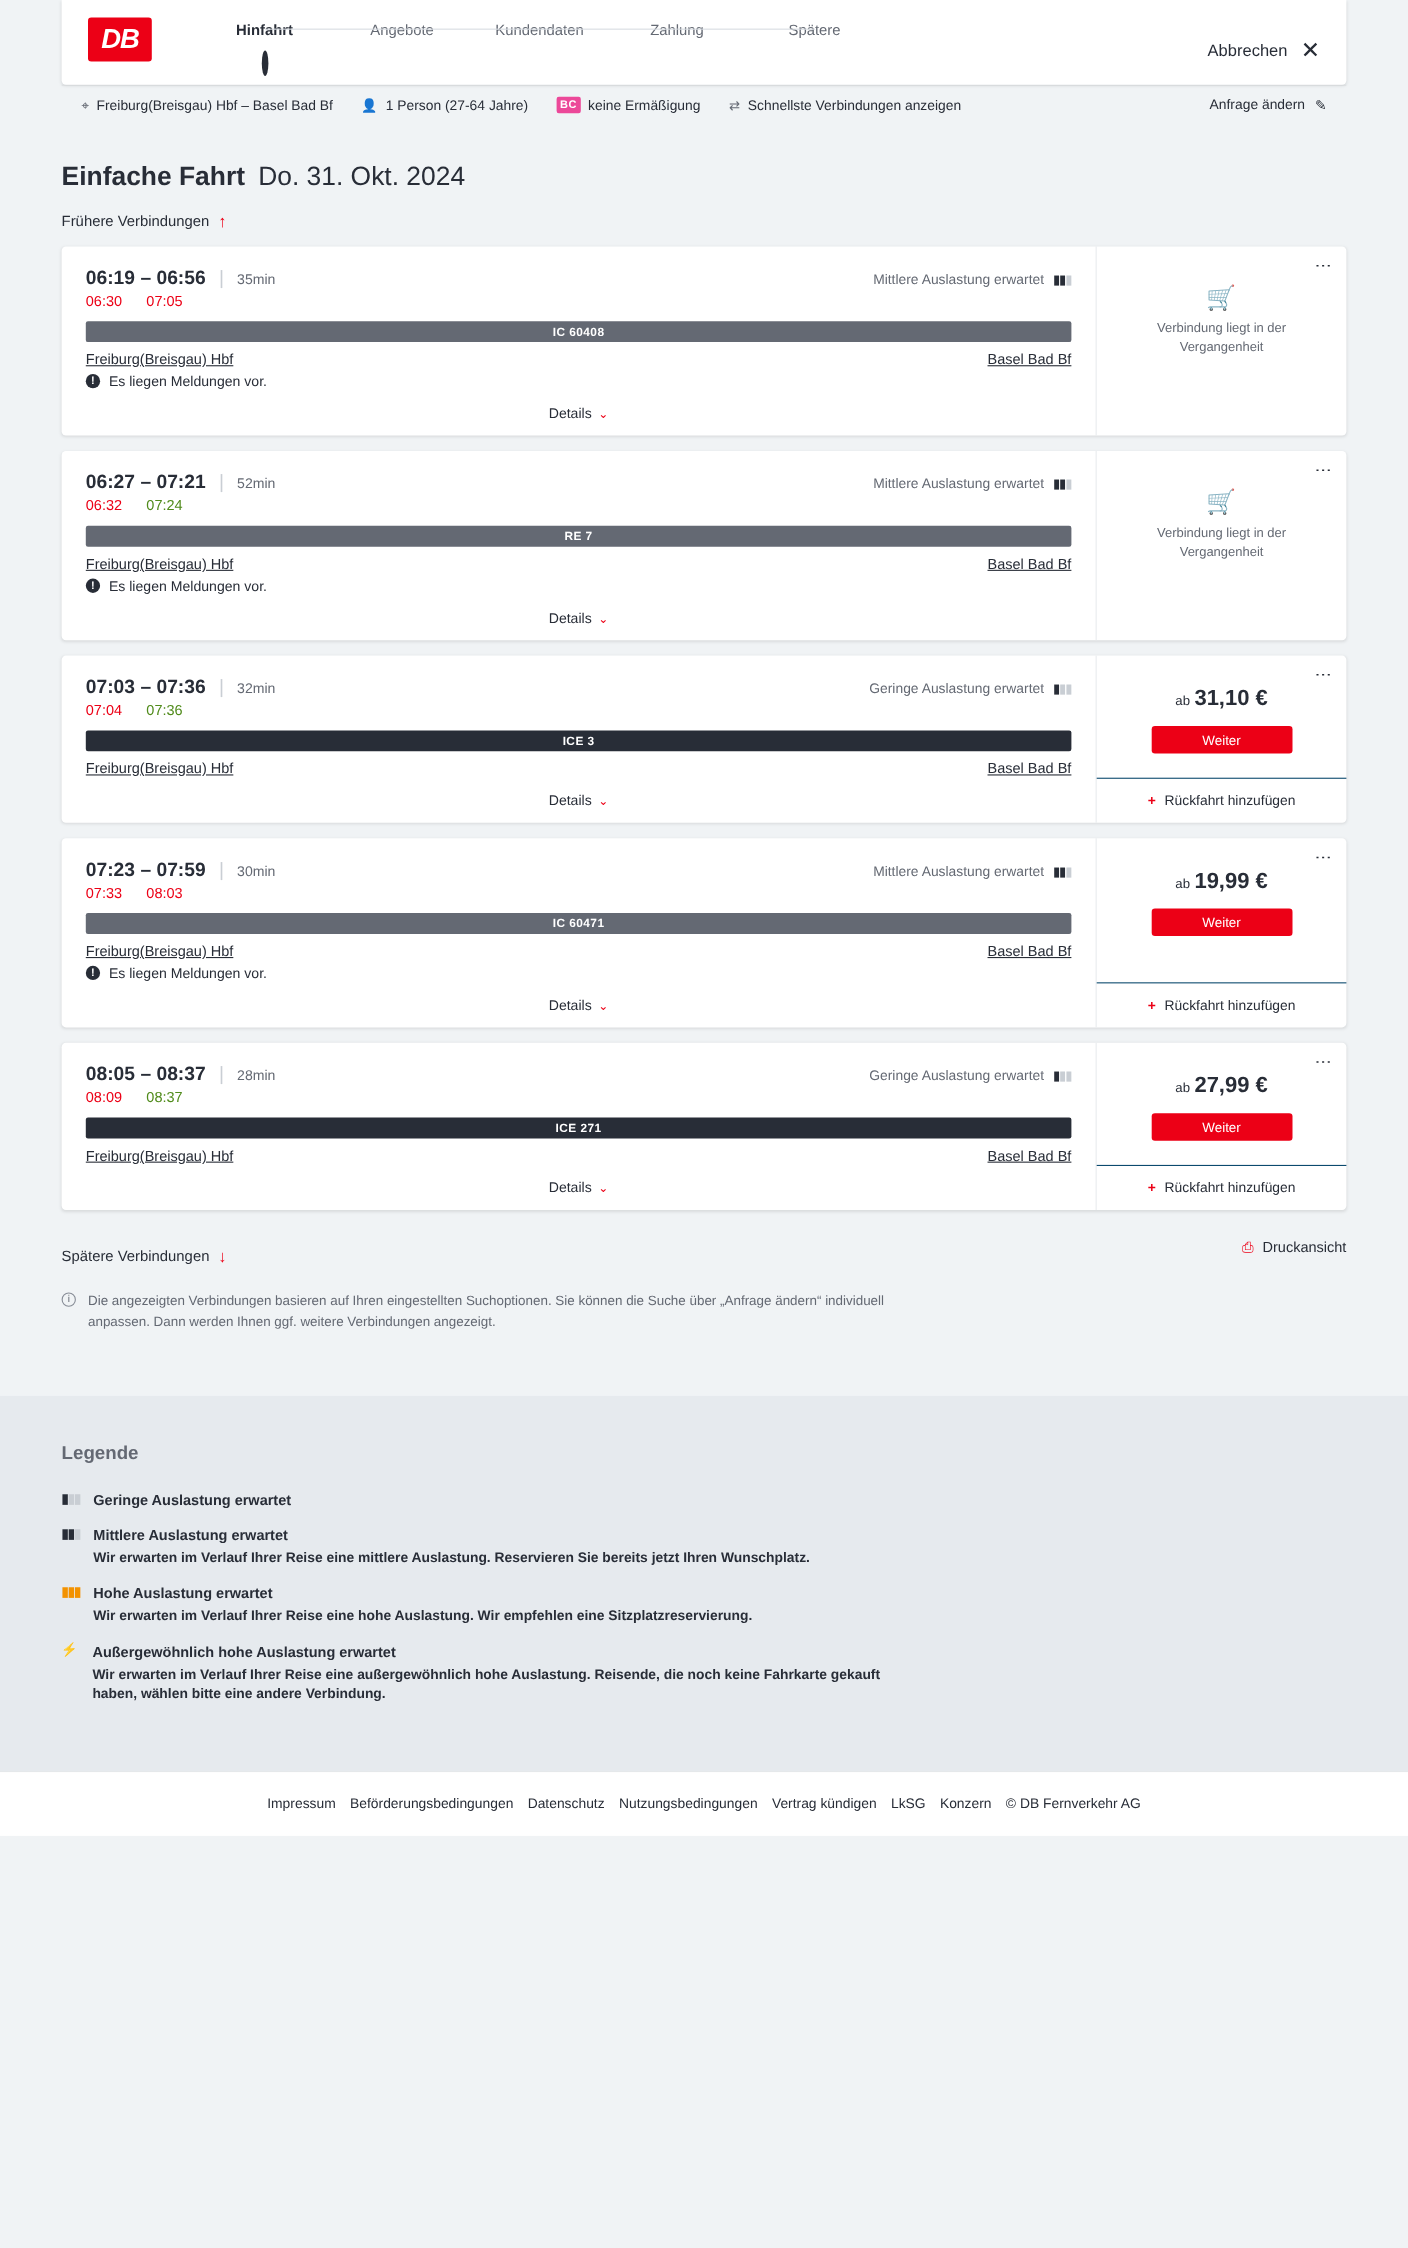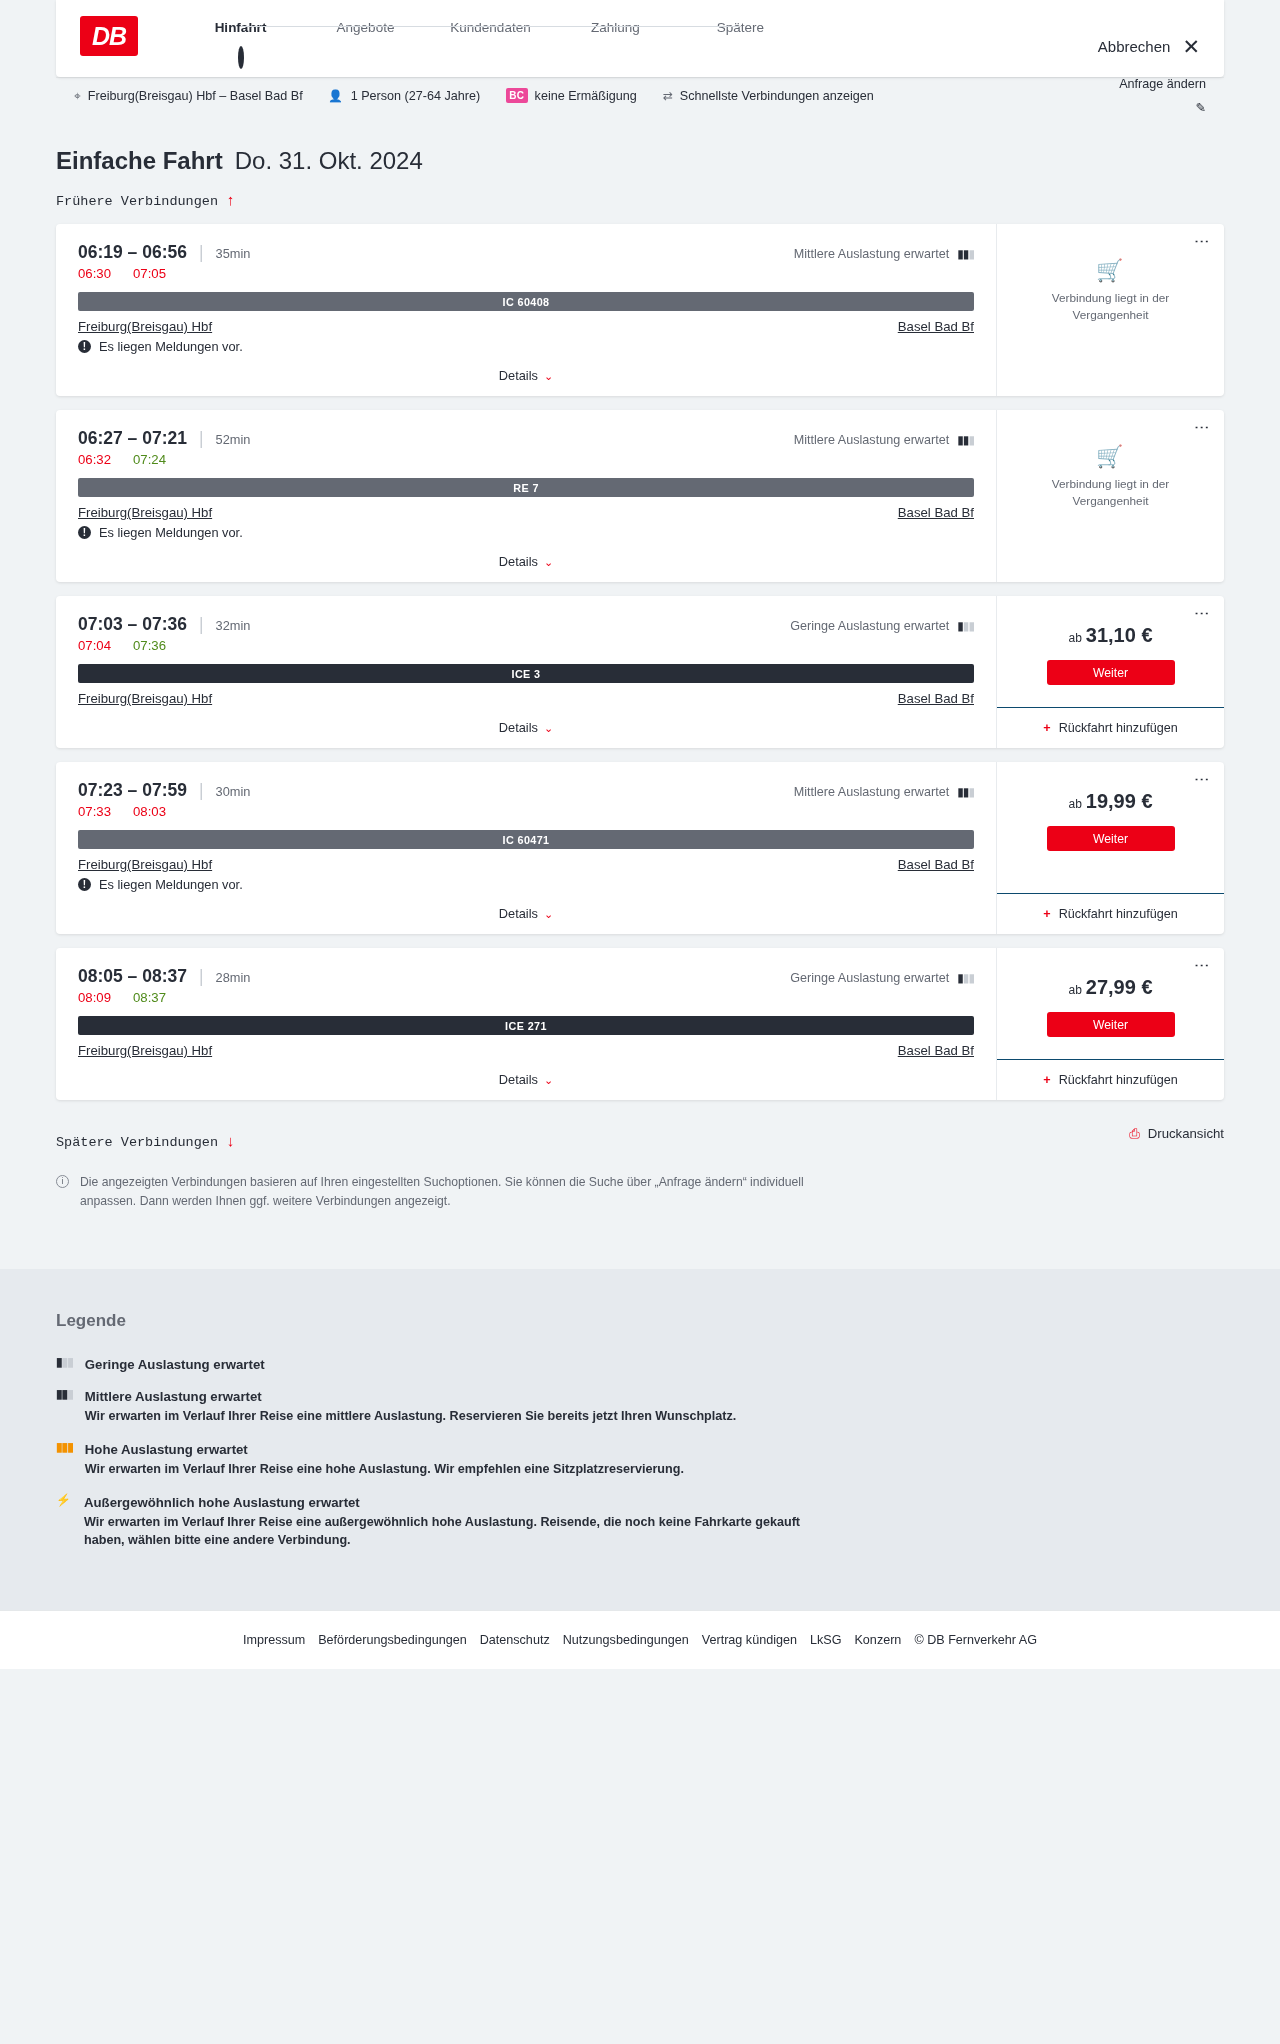--- a/index.html
+++ b/index.html
@@ -115,45 +115,43 @@
   }
   .summary-item .ic { color: #646973; font-size: 12px; display: inline-block; }
   .badge-bc {
     background: #ec4899; color: #fff;
     font-size: 10px; font-weight: bold;
     padding: 2px 3px; border-radius: 2px;
     letter-spacing: .5px;
   }
   .summary-right {
     margin-left: auto;
-    display: flex; align-items: flex-end; gap: 9px;
-    cursor: pointer;
-    flex-direction: column;
+    display: flex; align-items: flex-start; gap: 9px;
+    cursor: pointer;
   }
 
   
   .content { margin: 0 56px; padding-top: 34px; }
   .page-title {
     font-size: 24px;
     margin: 0 0 0 0;
     display: flex;
     align-items: baseline;
     gap: 12px;
   }
   .page-title b { font-weight: bold; }
   .page-title span { font-weight: normal; }
   .earlier, .later {
     display: inline-flex;
-    align-items: center;
+    align-items: flex-start;
     gap: 8px;
     font-size: 13.5px;
     color: #282d37;
     margin-top: 18px;
     cursor: pointer;
-    font-family: Liberation Mono, monospace;
   }
   .arrow-red { color: #ec0016; font-size: 15px; }
 
   
   .conn {
     background: #fff;
     border-radius: 4px;
     box-shadow: 0 1px 3px rgba(0,0,0,0.10);
     margin-top: 14px;
     display: flex;

